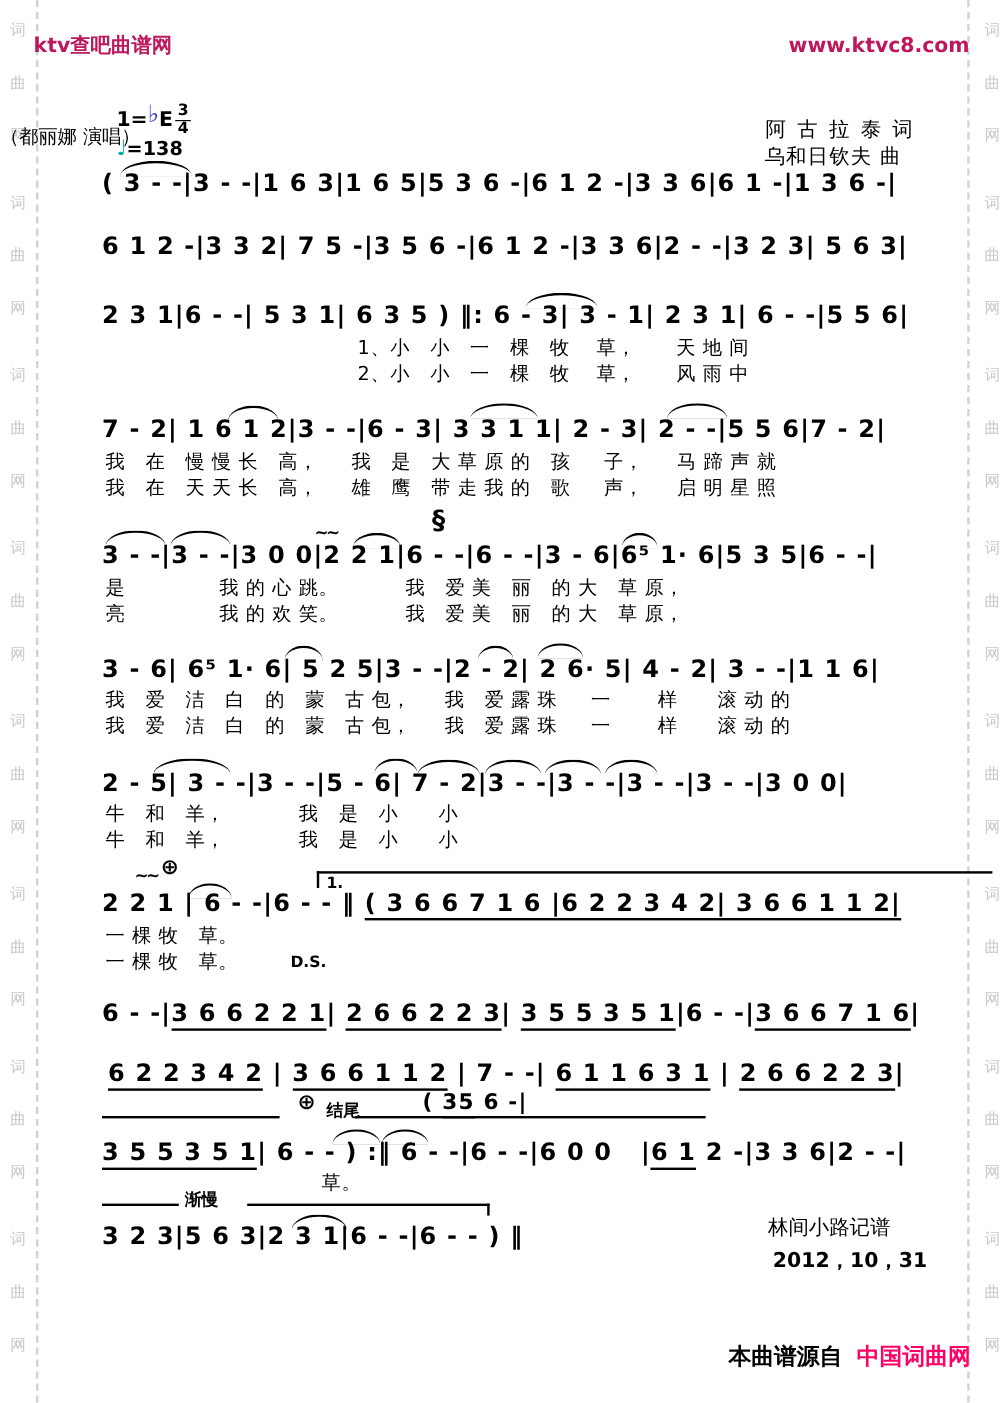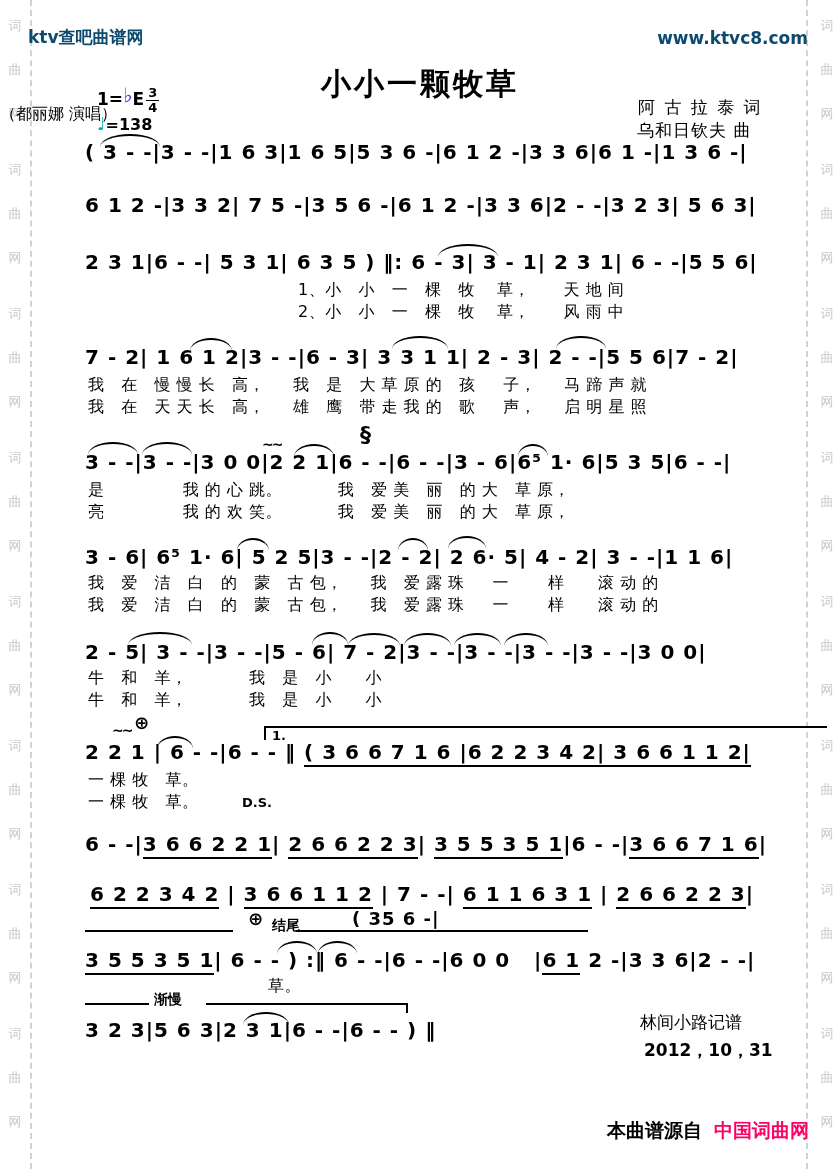--- a/index.html
+++ b/index.html
@@ -5,21 +5,21 @@
   html,body{margin:0;padding:0;background:#fff;}
   #page{position:relative;width:840px;height:1169px;background:#ffffff;overflow:hidden;
         font-family:"DejaVu Sans",sans-serif;color:#000;}
   .abs{position:absolute;}
   
   .wm-col{position:absolute;top:4px;width:18px;text-align:center;}
   .wm-char{font-size:13px;line-height:44px;color:#c9c9c9;}
   .wm-gap{height:12px;}
   .dash{position:absolute;top:0;bottom:0;border-left:2px dashed #d2d2d2;}
   
-  .site{font-size:17px;font-weight:bold;color:#0c4a6e;}
+  .site{font-size:17px;font-weight:bold;color:#be185d;}
   #site-left{left:28px;top:26px;}
   #site-right{right:32px;top:28px;}
   
   #title{left:0;right:0;top:64px;text-align:center;font-size:30px;font-weight:bold;letter-spacing:3px;}
   #subtitle{left:0;right:0;top:104px;font-size:16px;}
   #lyricist{left:638px;top:96px;font-size:17px;font-weight:500;letter-spacing:2px;}
   #composer{left:637px;top:119px;font-size:17px;font-weight:500;letter-spacing:1px;}
   
   #keysig{left:97px;top:86px;font-size:17px;font-weight:bold;}
   #keysig .flat{color:#3333cc;font-size:20px;position:relative;top:-3px;}
@@ -123,21 +123,20 @@
       <div class="wm-gap"></div>
       <div class="wm-char">词</div>
       <div class="wm-char">曲</div>
       <div class="wm-char">网</div>
       <div class="wm-gap"></div>
     </div>
 
   <div class="abs site" id="site-left">ktv查吧曲谱网</div>
   <div class="abs site" id="site-right">www.ktvc8.com</div>
 
-  <div class="abs" id="title">小小一颗牧草</div>
   <div class="abs" id="subtitle">（都丽娜 演唱）</div>
   <div class="abs" id="lyricist">阿 古 拉 泰 词</div>
   <div class="abs" id="composer">乌和日钦夫  曲</div>
 
   <div class="abs" id="keysig">
     <span>1=</span><span class="flat">♭</span><span>E</span><span class="frac">
         <span class="top">3</span>
         <span>4</span>
       </span>
   </div>

